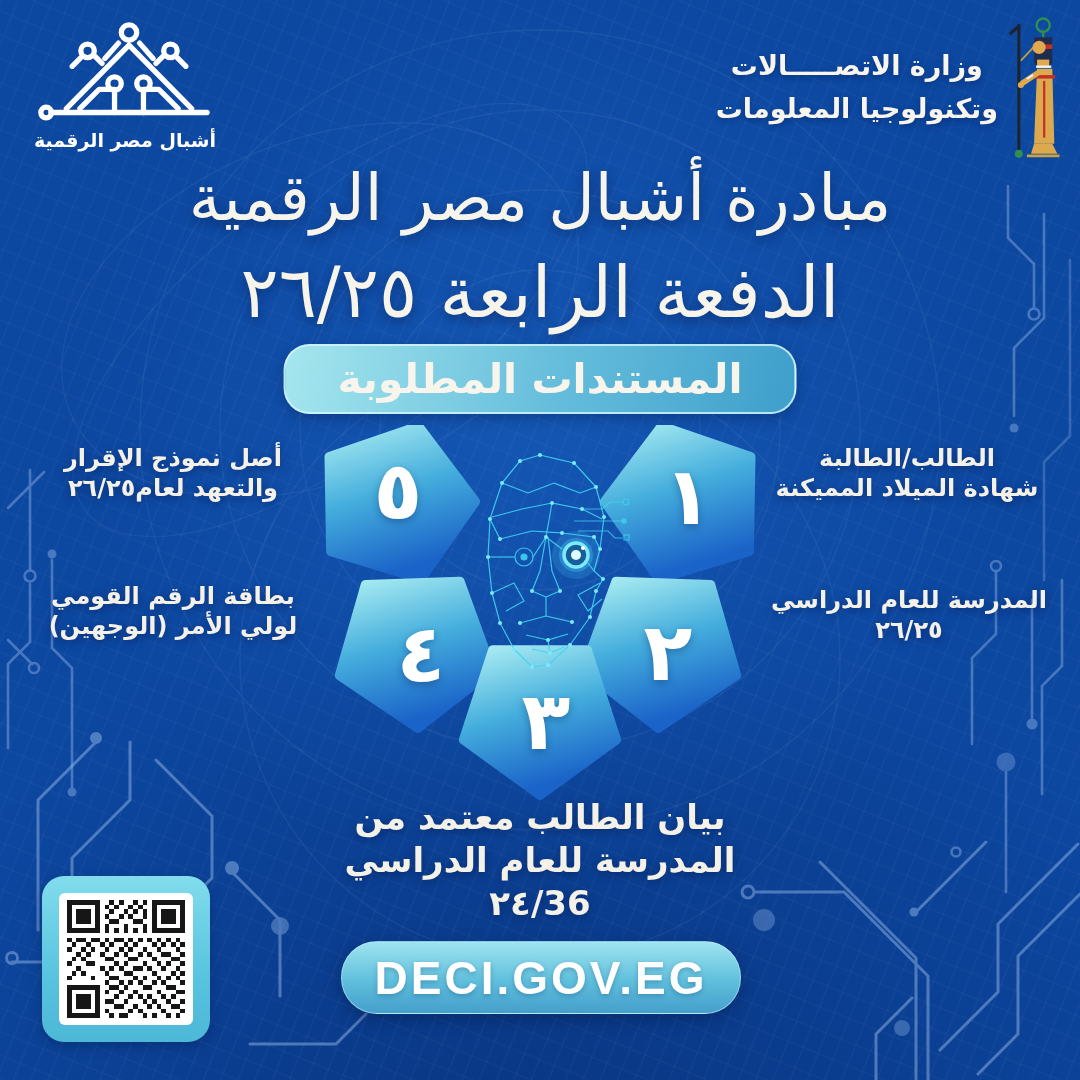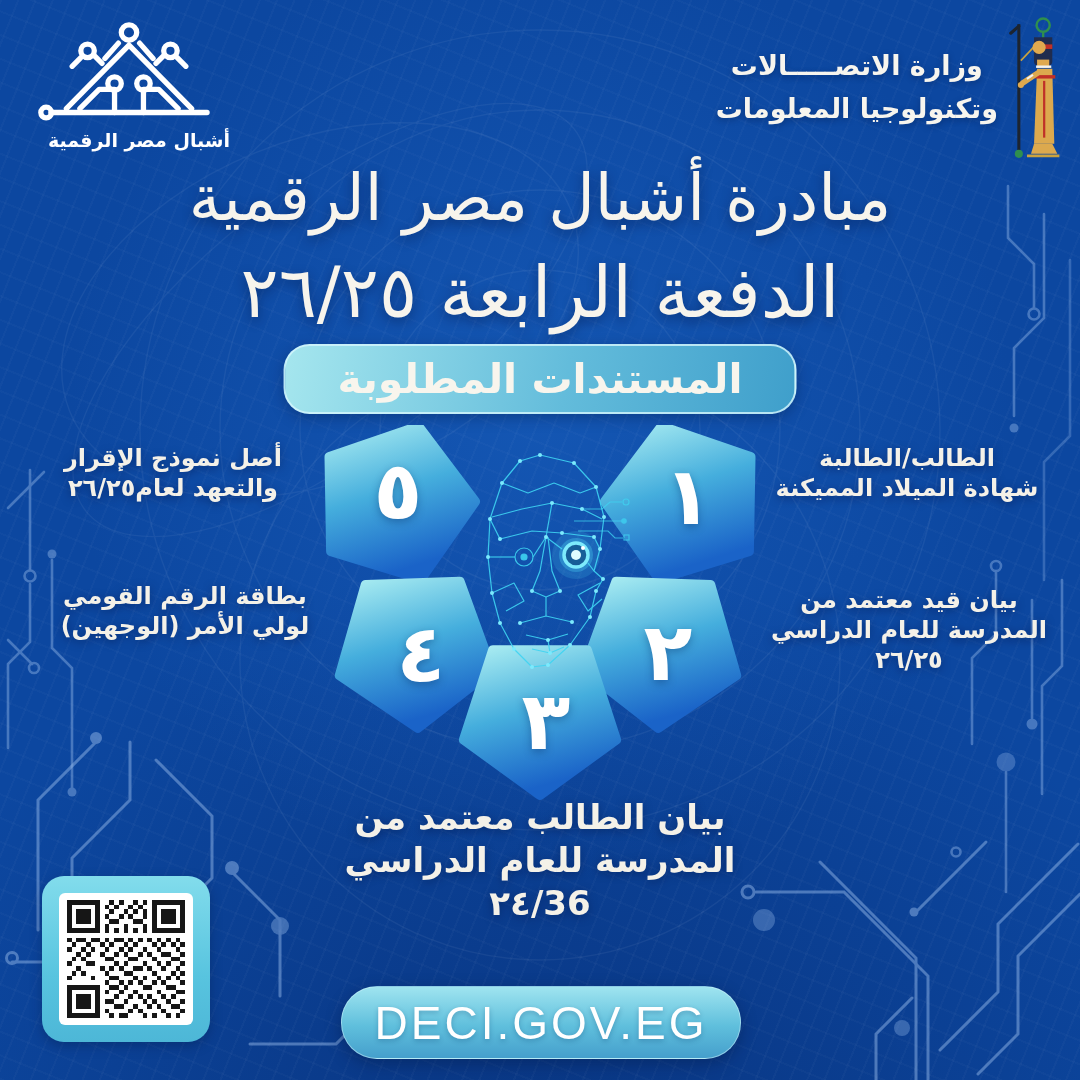--- a/index.html
+++ b/index.html
@@ -14,21 +14,21 @@
   .poster::before{
     content:"";position:absolute;inset:0;pointer-events:none;
     background:
       repeating-linear-gradient(112deg, rgba(255,255,255,.025) 0 2px, transparent 2px 16px),
       repeating-linear-gradient(22deg, rgba(255,255,255,.018) 0 2px, transparent 2px 22px);
   }
   svg{display:block;}
   .bg-svg{position:absolute;inset:0;pointer-events:none;}
 
   
-  .brand-left{position:absolute;left:34px;top:20px;width:196px;text-align:right;}
+  .brand-left{position:absolute;left:34px;top:20px;width:196px;text-align:left;}
   .brand-label{font-size:19px;font-weight:bold;color:#ffffff;direction:rtl;margin-top:3px;letter-spacing:0;}
   .brand-right{position:absolute;right:16px;top:14px;display:flex;align-items:flex-start;}
   .ministry-text{text-align:center;color:#f7f5ee;font-weight:bold;font-size:27px;line-height:1.6;direction:rtl;margin-top:30px;margin-right:0;text-shadow:0 2px 6px rgba(4,24,70,.4);}
 
   
   .title{position:absolute;left:0;right:0;top:162px;text-align:center;color:#f7f4ec;font-weight:normal;direction:rtl;text-shadow:0 4px 12px rgba(4,22,66,.45);}
   .title-l1{font-size:64px;line-height:1.15;}
   .title-l2{font-size:71px;line-height:1.15;margin-top:16px;}
   .badge{
     position:absolute;left:50%;top:344px;transform:translateX(-50%);
@@ -47,37 +47,37 @@
 
   
   .doc-text{
     position:absolute;color:#f4f1e8;font-weight:bold;text-align:center;
     font-size:24px;line-height:1.24;direction:rtl;
     text-shadow:0 2px 8px rgba(4,26,76,.5);
   }
   .doc-1{left:742px;top:444px;width:330px;}
   .doc-2{left:748px;top:586px;width:322px;}
   .doc-5{left:8px;top:444px;width:330px;}
-  .doc-4{left:20px;top:582px;width:330px;}
+  .doc-4{left:8px;top:582px;width:330px;}
   .doc-3{left:330px;top:796px;width:420px;font-size:34px;line-height:1.26;}
 
   
   .qr-frame{
     position:absolute;left:42px;top:876px;width:168px;height:166px;border-radius:22px;
     background:linear-gradient(180deg,#82dcec 0%,#58c4df 60%,#4db7d7 100%);
     display:flex;align-items:center;justify-content:center;
     box-shadow:0 4px 12px rgba(3,25,70,.35);
   }
   .qr-inner{width:134px;height:132px;background:#ffffff;border-radius:6px;display:flex;align-items:center;justify-content:center;}
   .deci-btn{
-    position:absolute;left:341px;top:986px;width:398px;height:71px;border-radius:36px;
+    position:absolute;left:341px;top:941px;width:398px;height:71px;border-radius:36px;
     background:linear-gradient(180deg,#9fe4f0 0%,#5fbfdc 55%,#459fcc 100%);
     border:1px solid rgba(200,240,250,.55);
     display:flex;align-items:center;justify-content:center;
-    color:#ffffff;font-weight:normal;font-size:46px;letter-spacing:3px;
+    color:#ffffff;font-weight:bold;font-size:46px;letter-spacing:3px;
     font-family:"Liberation Sans", sans-serif;cursor:pointer;
     box-shadow:0 5px 16px rgba(2,20,60,.38);
     text-shadow:0 2px 5px rgba(10,60,110,.3);
   }
 </style>
 </head>
 <body>
 
 <div class="poster">
 
@@ -305,21 +305,20 @@
     <span class="num" style="left:246px;top:300px">٣</span>
     <span class="num" style="left:121px;top:233px">٤</span>
     <span class="num" style="left:98px;top:70px">٥</span>
   </div>
 
   <div class="doc-text doc-1">
     <div>الطالب/الطالبة</div>
     <div>شهادة الميلاد المميكنة</div>
   </div>
   <div class="doc-text doc-2">
-    <div>بيان قيد معتمد من</div>
     <div>المدرسة للعام الدراسي</div>
     <div>٢٦/٢٥</div>
   </div>
   <div class="doc-text doc-5">
     <div>أصل نموذج الإقرار</div>
     <div>والتعهد لعام٢٦/٢٥</div>
   </div>
   <div class="doc-text doc-4">
     <div>بطاقة الرقم القومي</div>
     <div>لولي الأمر (الوجهين)</div>

